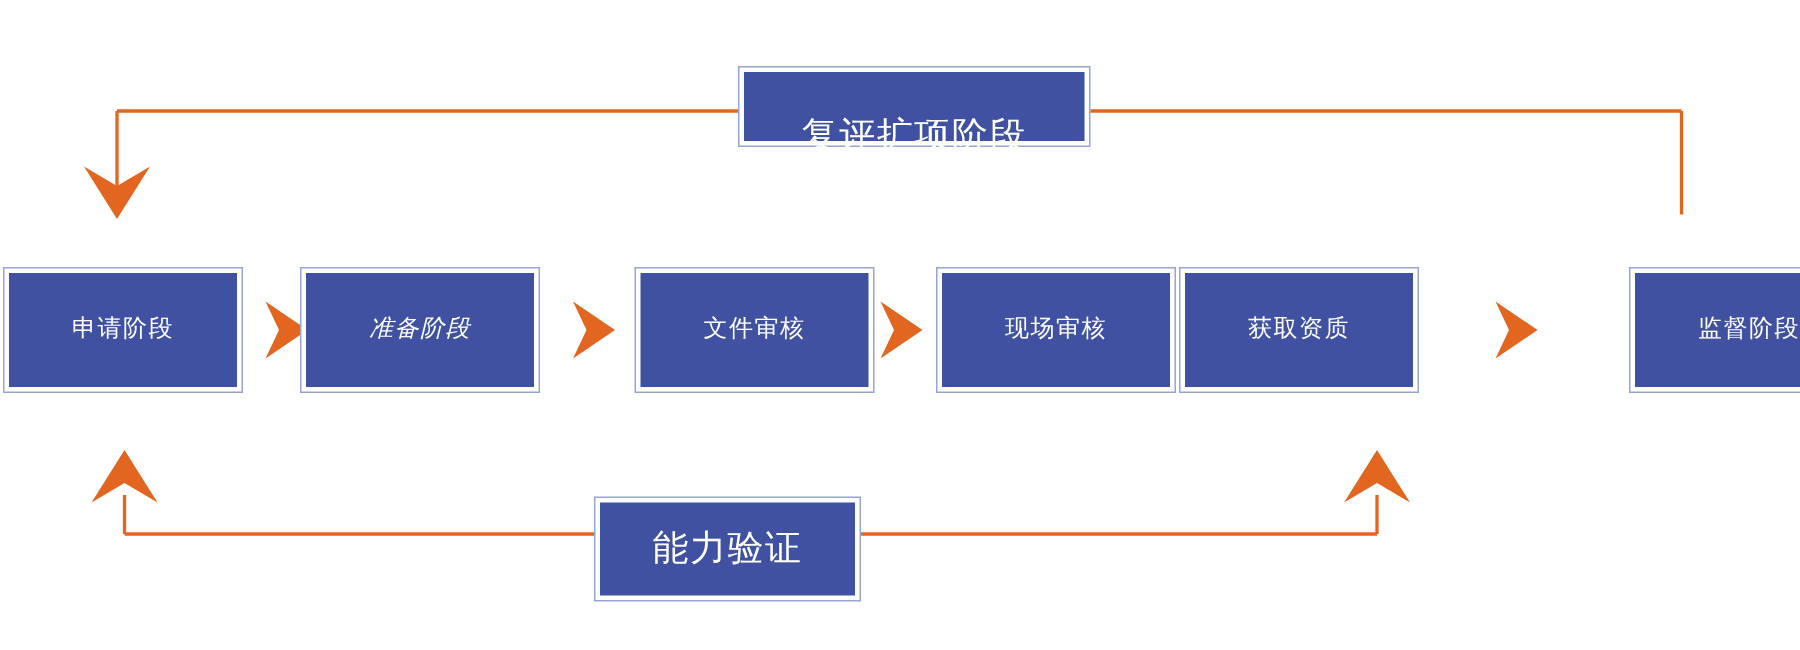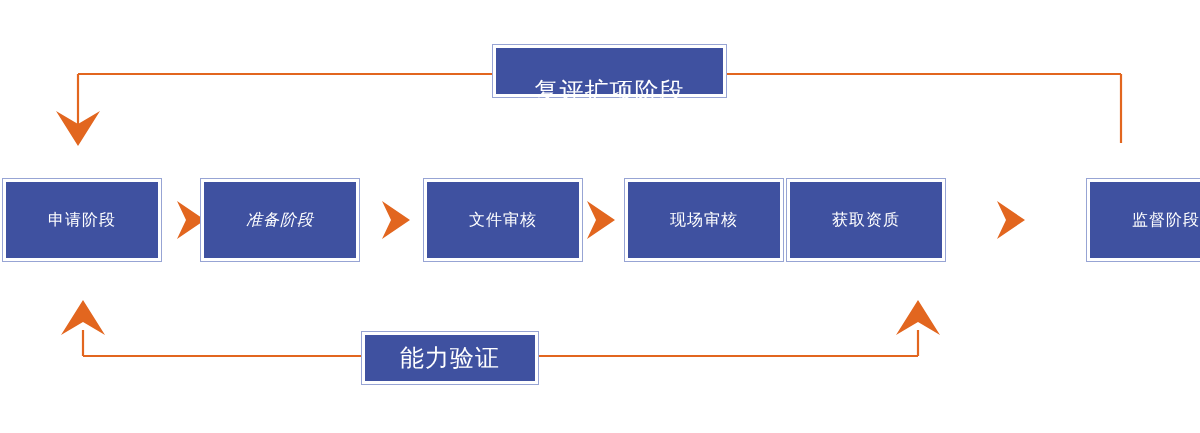--- a/index.html
+++ b/index.html
@@ -65,24 +65,24 @@
   .top-box {
     left: 492px;
     top: 44px;
     width: 235px;
     height: 54px;
   }
   .top-box .label { font-size: 24px; margin-top: 40px; }
 
   
   .bottom-box {
-    left: 361px;
+    left: 396px;
     top: 331px;
     width: 178px;
-    height: 54px;
+    height: 70px;
     font-family: Liberation Serif, serif;
   }
   .bottom-box .label { font-size: 24px; }
 
   
   .chevron {
     position: absolute;
     top: 200px;
     width: 30px;
     height: 40px;

